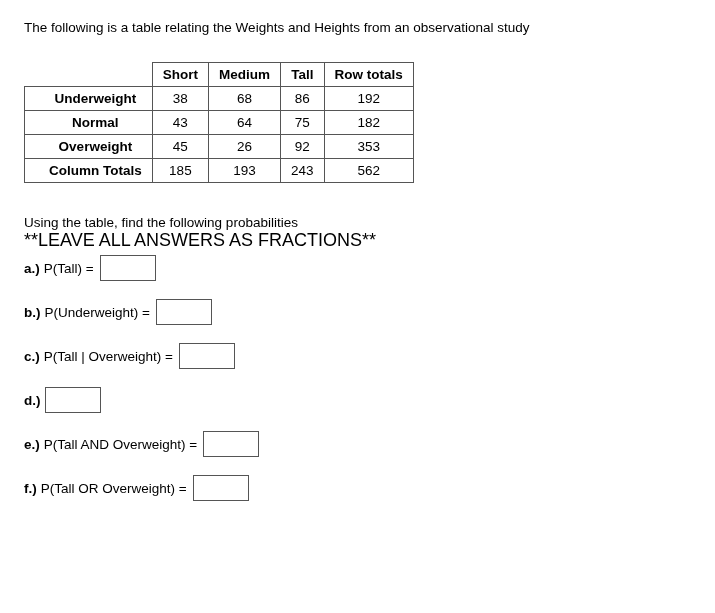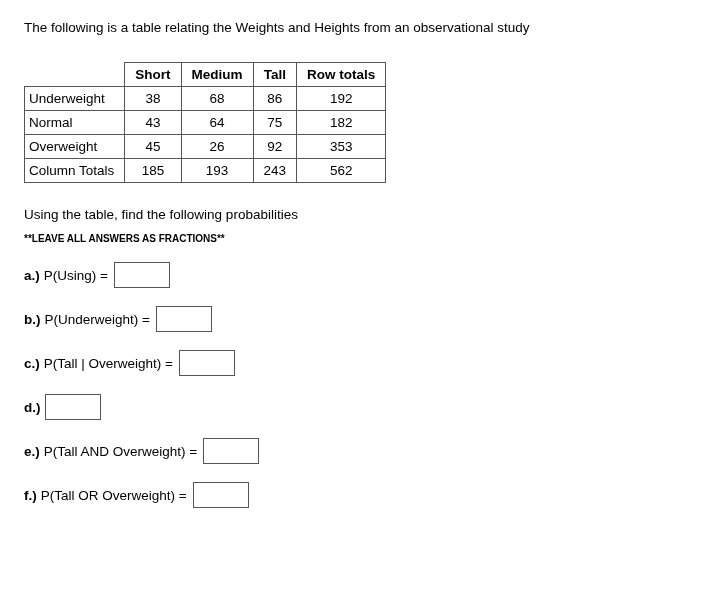--- a/index.html
+++ b/index.html
@@ -18,54 +18,55 @@
       min-height: 613px;
     }
 
     .intro-text {
       margin-bottom: 27px;
       font-size: 13.5px;
     }
 
     table {
       border-collapse: collapse;
-      margin-bottom: 24px;
+      margin-bottom: 32px;
     }
 
     table td, table th {
       border: 1px solid #555;
       padding: 4px 10px;
       text-align: center;
       font-size: 13.5px;
     }
 
     table td:first-child {
-      text-align: left;
-      padding-left: 4px;
+      text-align: center;
+      padding-left: 24px;
+      font-weight: bold;
     }
 
     table th {
       font-weight: bold;
       background: #fff;
     }
 
     .header-row th:first-child {
       border: none;
       background: transparent;
     }
 
     .section-text {
       font-size: 13.5px;
-      margin-bottom: 11px;
+      margin-bottom: 0;
     }
 
     .bold-instruction {
-      font-weight: bold;
-      font-size: 10px;
-      margin-bottom: 18px;
+      font-weight: normal;
+      font-size: 18px;
+      margin-bottom: 4px;
     }
 
     .question-row {
       display: flex;
       align-items: center;
       margin-bottom: 18px;
       font-size: 13.5px;
     }
 
     .question-label {
@@ -132,21 +133,21 @@
       </tr>
     </tbody>
 </table>
 
 <p class="section-text">Using the table, find the following probabilities</p>
 <p class="bold-instruction">**LEAVE ALL ANSWERS AS FRACTIONS**</p>
 
 <div id="questions-container">
     <div class="question-row">
       <span class="question-label">a.)</span>
-      <span class="question-text"> P(Using) =</span>
+      <span class="question-text"> P(Tall) =</span>
       <input type="text" class="answer-box" style="">
     </div>
     <div class="question-row">
       <span class="question-label">b.)</span>
       <span class="question-text"> P(Underweight) =</span>
       <input type="text" class="answer-box" style="">
     </div>
     <div class="question-row">
       <span class="question-label">c.)</span>
       <span class="question-text"> P(Tall | Overweight) =</span>

